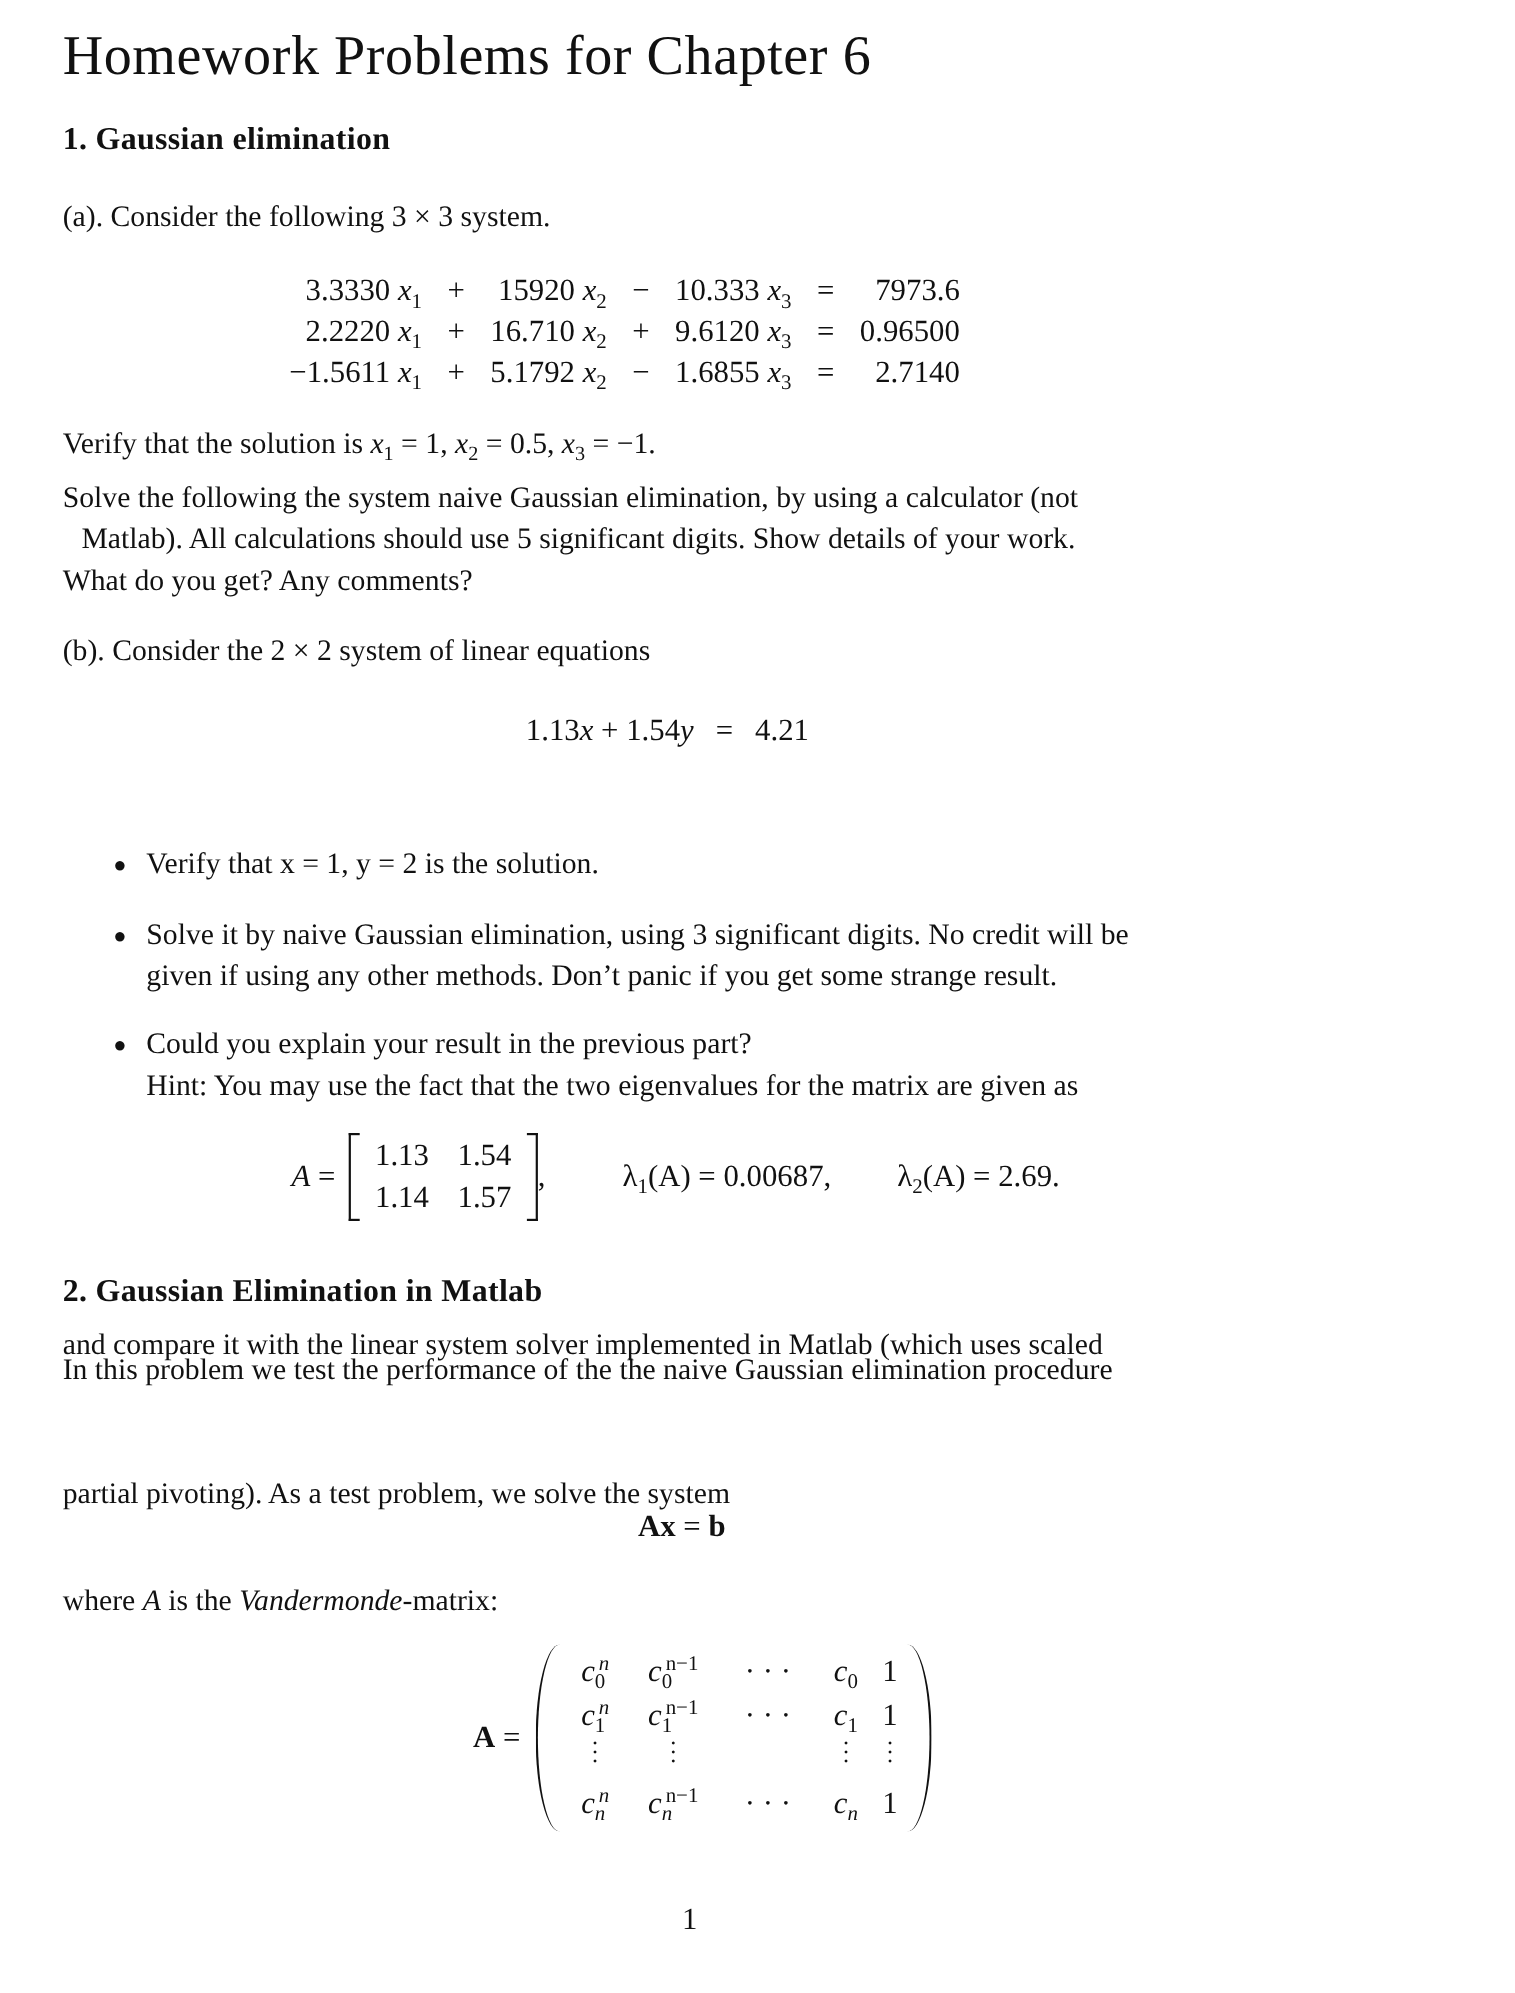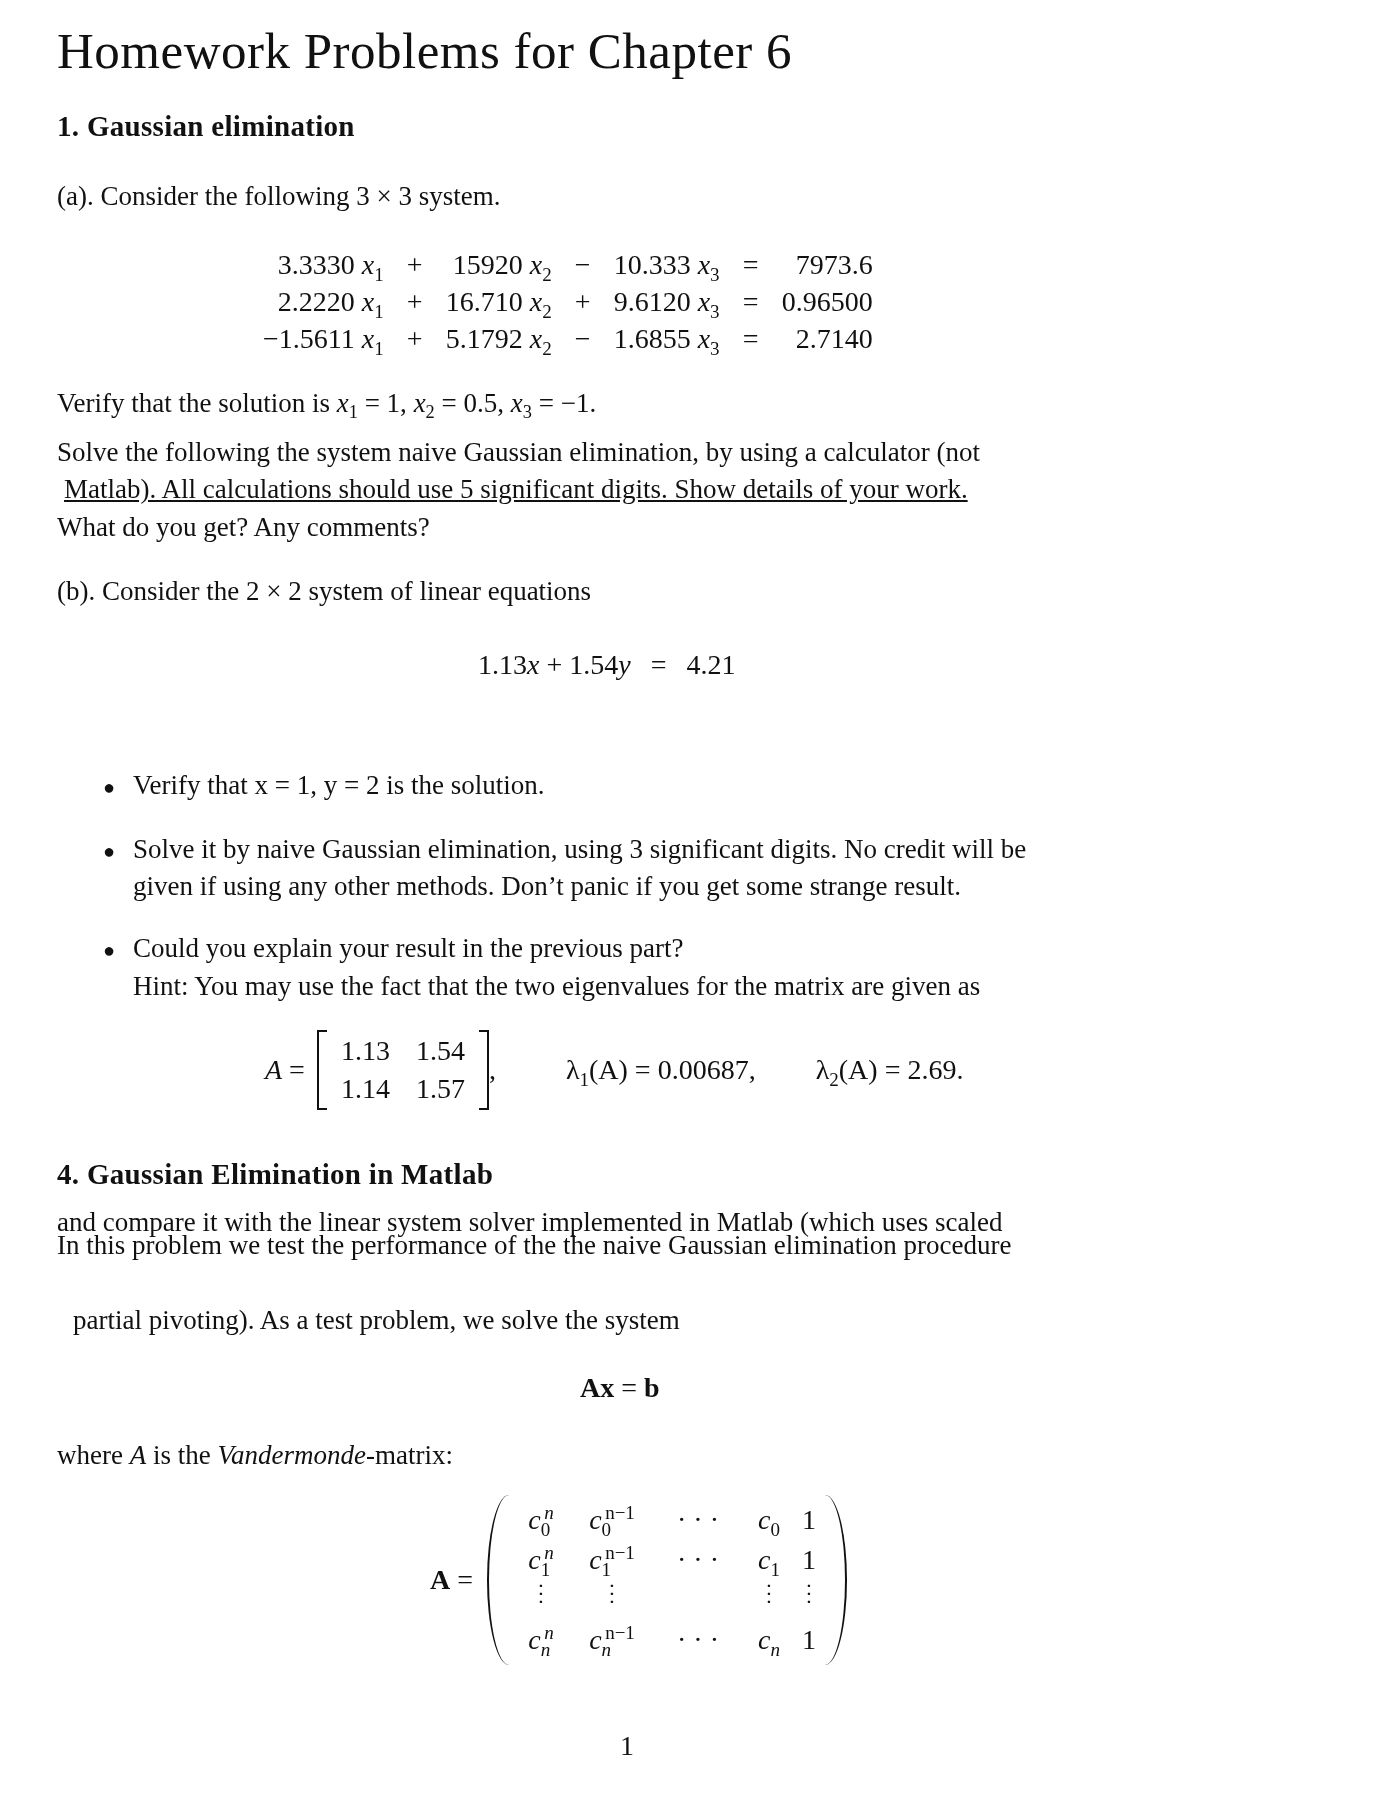--- a/index.html
+++ b/index.html
@@ -83,21 +83,21 @@
     </tr>
   </tbody>
     </table>
 </div>
 
 <div class="abs txt" style="left:57px; top:388px;">
   <span>Verify that the solution is </span><i>x</i><sub>1</sub> <span>= 1, </span><i>x</i><sub>2</sub> <span>= 0.5, </span><i>x</i><sub>3</sub> <span>= −1.</span>
 </div>
 
 <div class="abs txt" style="left:57px; top:437px;">Solve the following the system naive Gaussian elimination, by using a calculator (not</div>
-<div class="abs txt" style="left:64px; top:474px;text-decoration:underline;">Matlab).  All calculations should use 5 significant digits.  Show details of your work.</div>
+<div class="abs txt" style="left:74px; top:474px;">Matlab).  All calculations should use 5 significant digits.  Show details of your work.</div>
 <div class="abs txt" style="left:57px; top:512px;">What do you get? Any comments?</div>
 
 <div class="abs txt" style="left:57px; top:576px;">
   <span>(b).</span>
   <span>Consider the 2 × 2 system of linear equations</span>
 </div>
 
 <div class="eq2">
   <table>
     <tbody>
@@ -129,25 +129,25 @@
     <span>1.54</span>
     <span>1.14</span>
     <span>1.57</span>
   </div>
   <div class="brk r"></div>
   <span>,</span>
   <span style="margin-left:70px;">λ<sub>1</sub><span>(A) = 0.00687,</span></span>
   <span style="margin-left:60px;">λ<sub>2</sub><span>(A) = 2.69.</span></span>
 </div>
 
-<div class="abs h1" style="left:57px; top:1158px;">4. Gaussian Elimination in Matlab</div>
+<div class="abs h1" style="left:57px; top:1158px;">2. Gaussian Elimination in Matlab</div>
 
 <div class="abs txt" style="left:57px; top:1230px;">In this problem we test the performance of the the naive Gaussian elimination procedure</div>
 <div class="abs txt" style="left:57px; top:1207px;font-family:Liberation Serif, serif;">and compare it with the linear system solver implemented in Matlab (which uses scaled</div>
-<div class="abs txt" style="left:57px; top:1305px;margin-left:16px;">partial pivoting). As a test problem, we solve the system</div>
+<div class="abs txt" style="left:57px; top:1342px;">partial pivoting). As a test problem, we solve the system</div>
 
 <div class="abs txt" style="left:580px; top:1372px; font-size:28px;">
   <b>A</b><b>x</b><span> = </span><b>b</b>
 </div>
 
 <div class="abs txt" style="left:57px; top:1440px;">
   <span>where </span><i>A</i><span> is the </span><i>Vandermonde</i><span>-matrix:</span>
 </div>
 
 <div class="vm">

